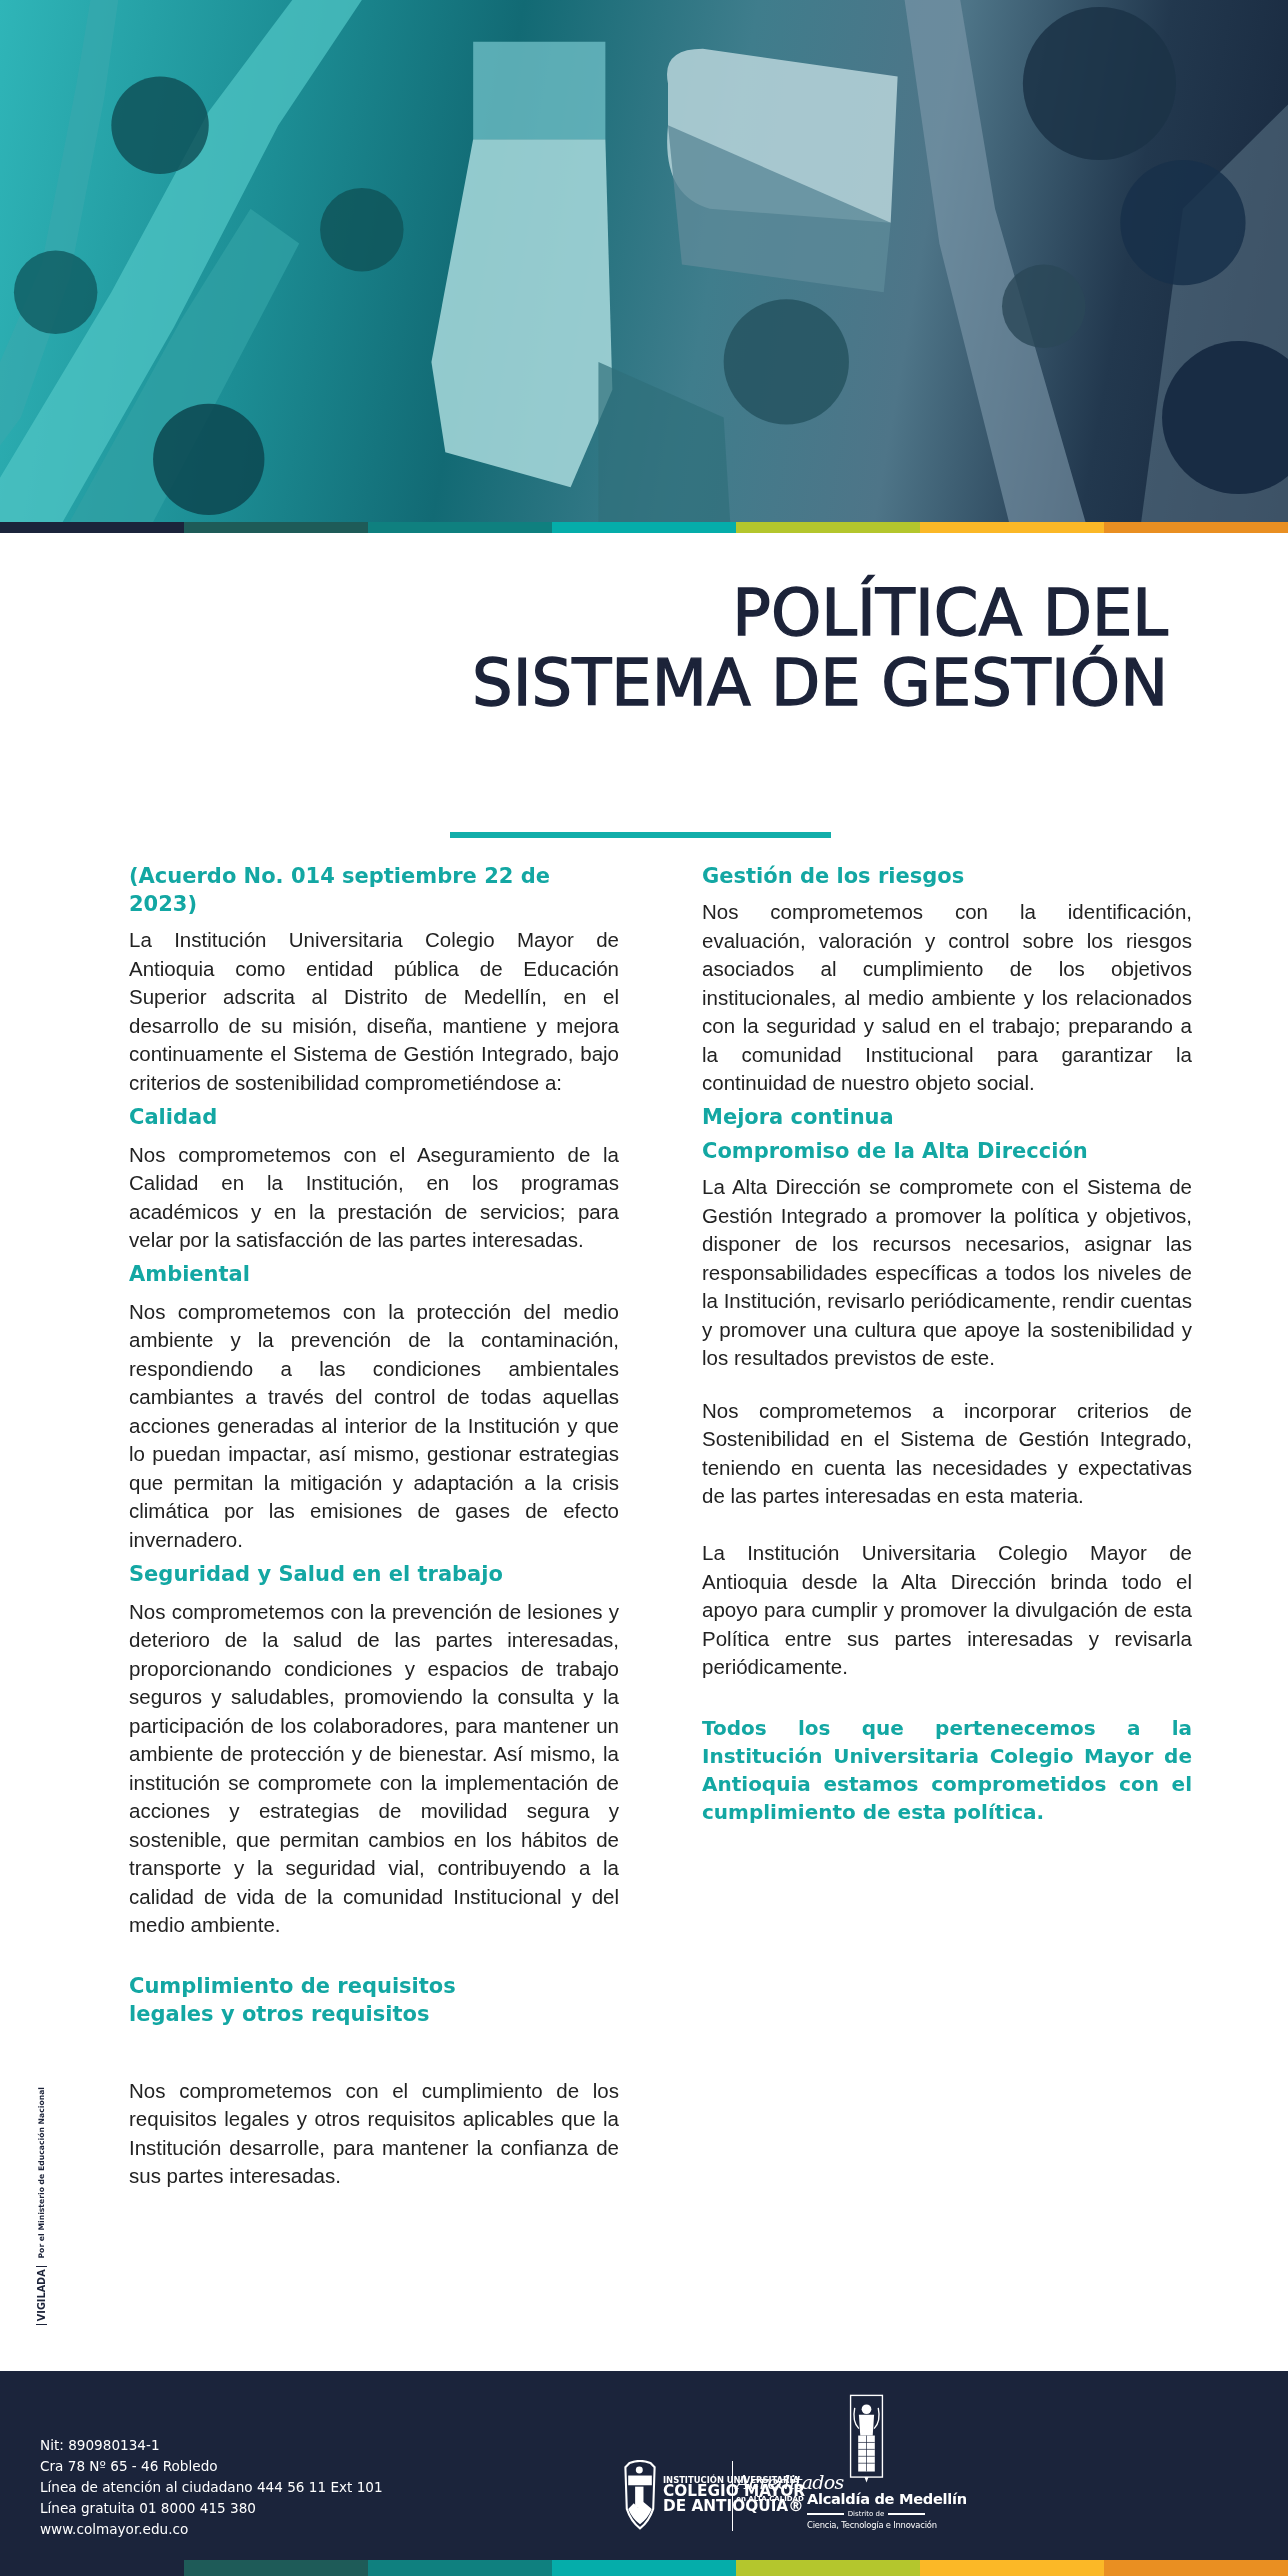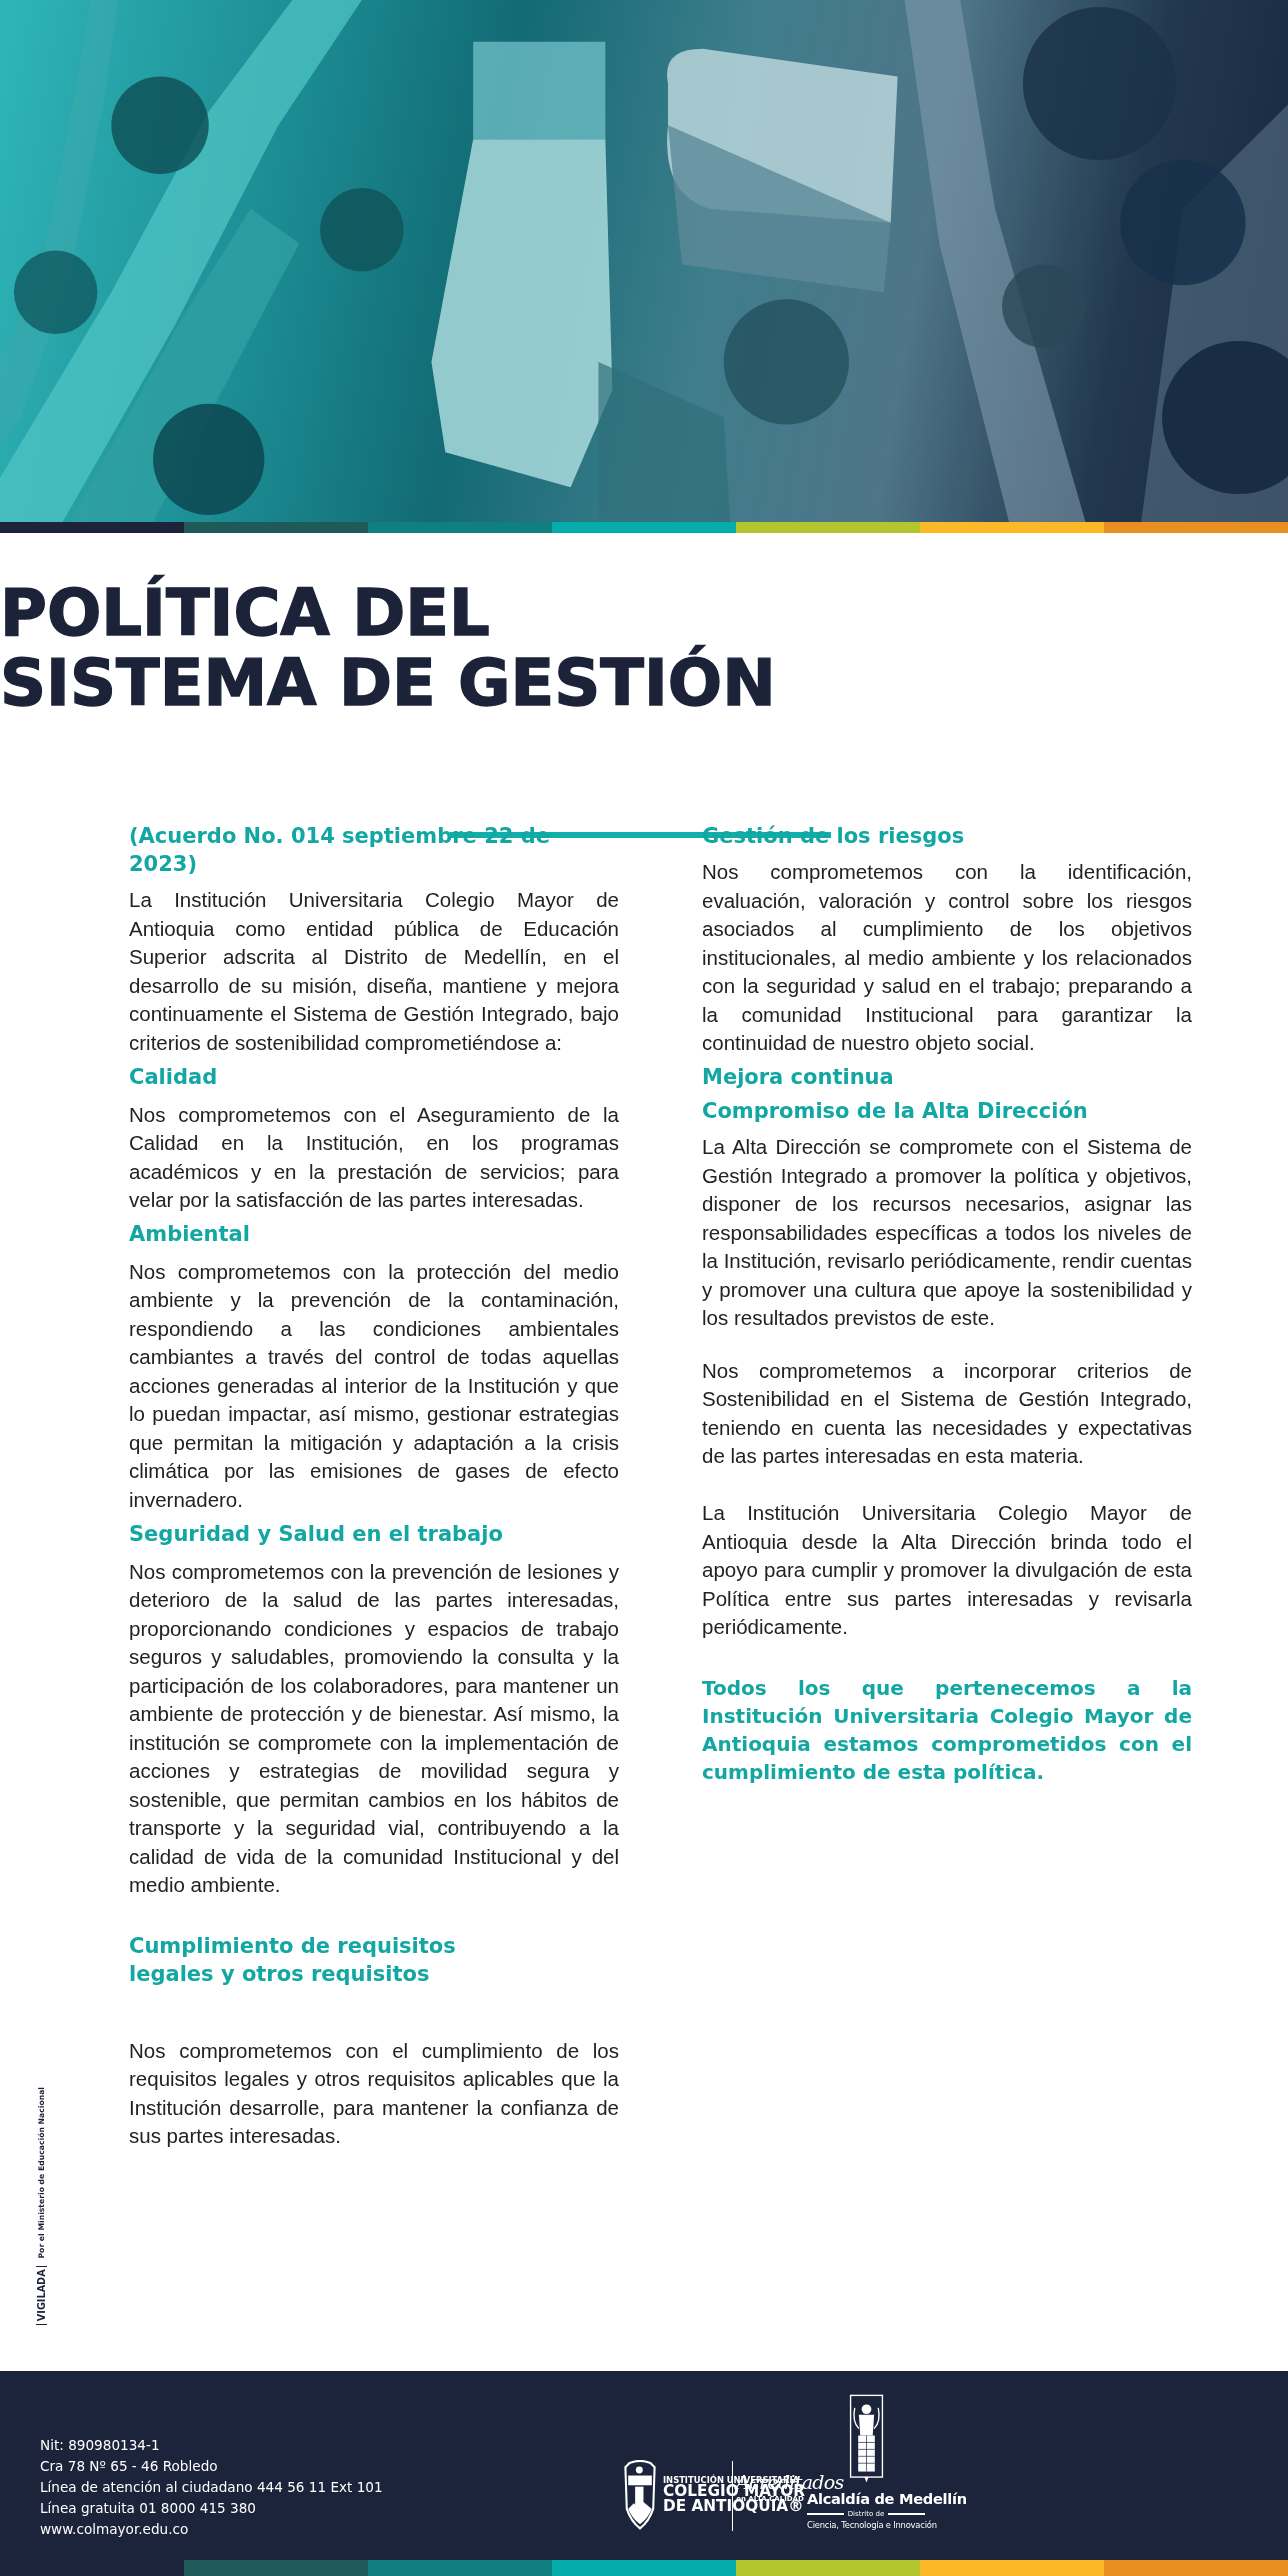--- a/index.html
+++ b/index.html
@@ -8,27 +8,27 @@
 
   
   .hero { position: absolute; left: 0; top: 0; width: 1288px; height: 522px; overflow: hidden;
     background: linear-gradient(100deg, #2fb5b8 0%, #1c8d94 22%, #126a74 38%, #3f7d8c 55%, #4e7588 70%, #22384e 85%, #17263c 100%); }
   .hero svg { position: absolute; left: 0; top: 0; }
 
   .stripe { position: absolute; left: 0; width: 1288px; height: 11px; display: flex; }
   .stripe span { flex: 1; height: 100%; }
   .stripe-top { top: 522px; }
 
-  .title { position: absolute; top: 578px; left: 0; width: 1168px; text-align: left;
-    font-family: "DejaVu Sans", sans-serif; font-weight: 700; font-size: 64px; line-height: 70px;
+  .title { position: absolute; top: 578px; left: 0; width: 1168px; text-align: right;
+    font-family: "DejaVu Sans", sans-serif; font-weight: 400; font-size: 64px; line-height: 70px;
     color: #1c2339; letter-spacing: 0px; -webkit-text-stroke: 1.4px #1c2339; }
   .title div { white-space: nowrap; }
   .title-rule { position: absolute; left: 450px; top: 832px; width: 381px; height: 5.6px; background: #12aeaa; }
 
-  .col { position: absolute; top: 822px; width: 490px; }
+  .col { position: absolute; top: 862px; width: 490px; }
   .col-left { left: 129px; }
   .col-right { left: 702px; }
 
   .heading { font-family: "DejaVu Sans", sans-serif; font-weight: bold; color: #13a7a3; font-size: 21px; line-height: 28px; }
   .body-text { font-family: "Liberation Sans", sans-serif; font-size: 20.5px; line-height: 28.5px; color: #222; text-align: justify; font-weight: 300; }
   .closing { font-family: "DejaVu Sans", sans-serif; font-weight: bold; font-size: 20px; line-height: 28px; color: #13a7a3; text-align: justify; }
 
   .vigilada { position: absolute; left: 36px; top: 2088px; width: 19.5px; height: 237px; }
   .vigilada-inner { position: absolute; left: 0; top: 237px; transform-origin: 0 0; transform: rotate(-90deg); white-space: nowrap;
     font-family: "DejaVu Sans", sans-serif; font-weight: bold; font-size: 7.7px; color: #1c2339; display: flex; align-items: center; gap: 7px; }

